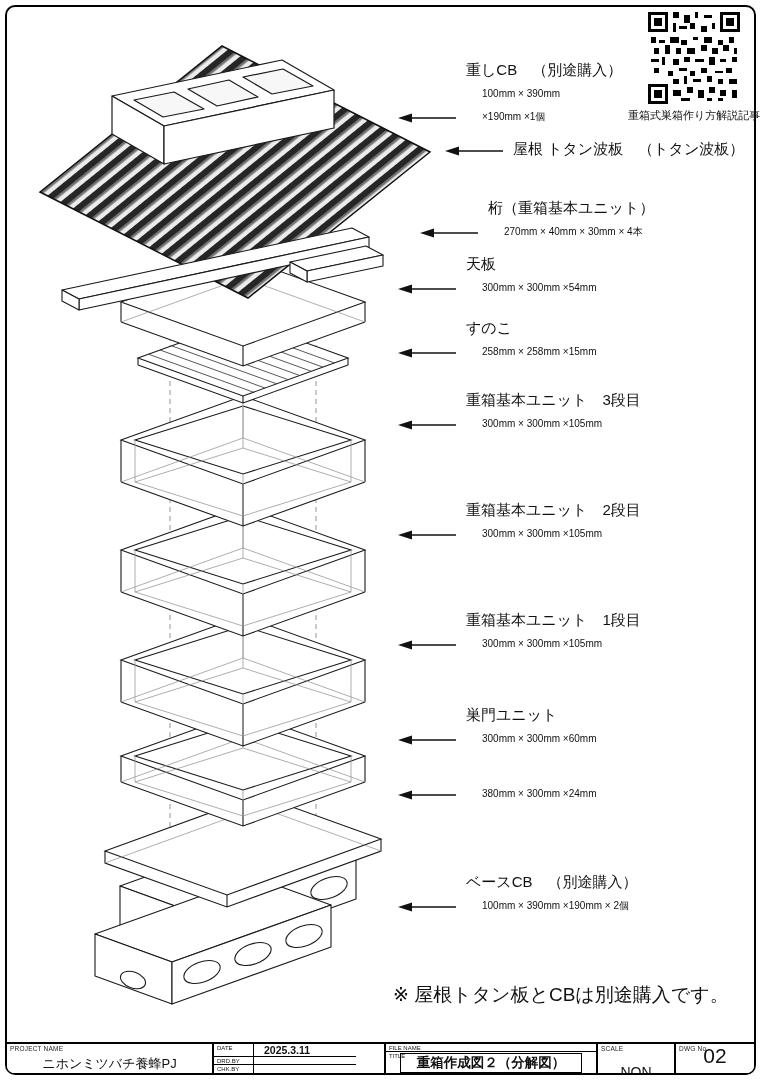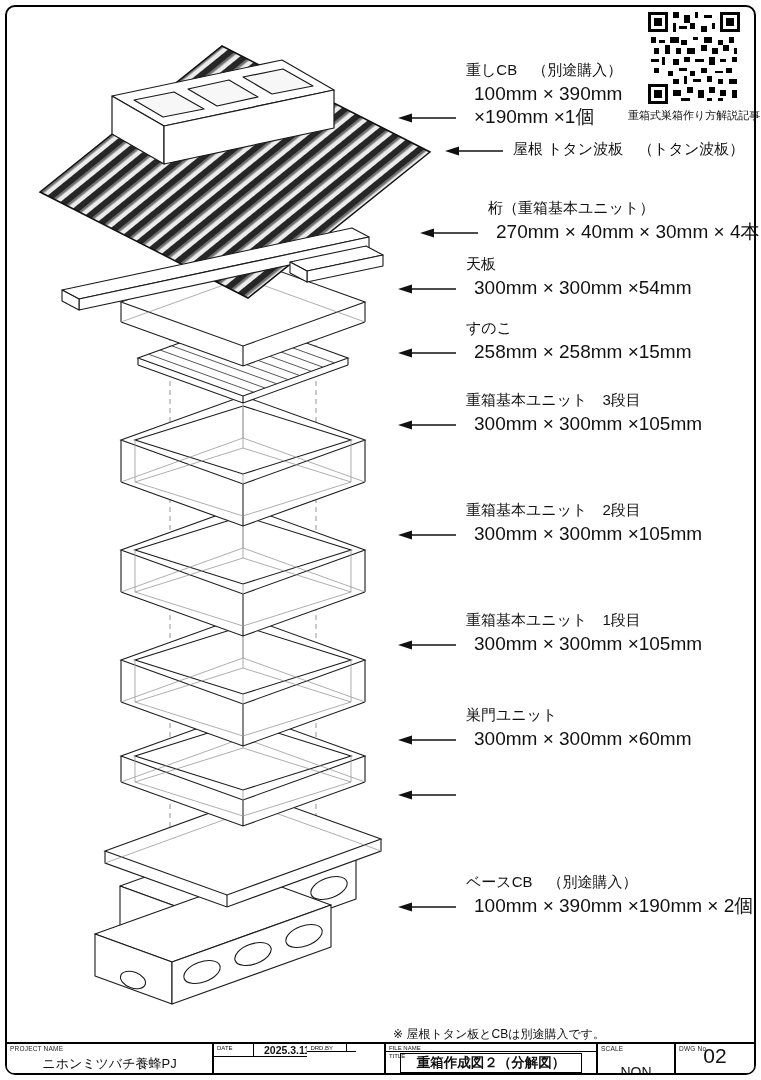--- a/index.html
+++ b/index.html
@@ -8,37 +8,37 @@
     font-family:"Liberation Sans","DejaVu Sans",sans-serif; color:#111;
     overflow:hidden; margin:0 auto;
   }
   .frame { position:absolute; inset:5px; border:2px solid #000; border-radius:10px; }
   .drawing-svg { position:absolute; left:0; top:0; }
 
   
   .part-label { position:absolute; display:flex; align-items:flex-end; }
   .pl-arrow { flex:none; margin-top:7px; margin-right:10px; }
   .pl-title { font-size:15px; line-height:24px; white-space:nowrap; }
-  .pl-dim   { font-size:19px; line-height:23px; margin-left:8px; white-space:nowrap; }
-
-  .note { position:absolute; left:393px; top:982px; font-size:12px; white-space:nowrap;margin-top:44px; }
+  .pl-dim   { font-size:10px; line-height:23px; margin-left:16px; white-space:nowrap; }
+
+  .note { position:absolute; left:393px; top:982px; font-size:19px; white-space:nowrap; }
 
   .qr { position:absolute; left:648px; top:12px; }
   .qr-caption { position:absolute; left:628px; top:108px; width:130px; font-size:11px; white-space:nowrap; }
 
   
   .titleblock {
     position:absolute; left:7px; right:7px; bottom:7px; height:29px;
     border-top:2px solid #000; display:flex; background:#fff;
     border-radius:0 0 7px 7px; overflow:hidden;
   }
   .tb-label { position:absolute; top:1px; left:3px; font-size:6.5px; color:#222; letter-spacing:.2px; }
   .tb-c1 { width:205px; position:relative; }
   .tb-c1-val { text-align:center; margin-top:11px; font-size:13px; }
-  .tb-c2 { width:142px; border-left:2px solid #000; display:flex; flex-direction:row; }
+  .tb-c2 { width:142px; border-left:2px solid #000; display:flex; flex-direction:column; }
   .tb-row { display:flex; border-bottom:1px solid #000; position:relative; overflow:hidden; }
   .tb-row:last-child { border-bottom:none; }
   .tb-row-1 { height:12px; } .tb-row-2 { height:7px; } .tb-row-3 { flex:1; }
   .tb-row-label { width:36px; font-size:6px; padding:1px 0 0 3px; border-right:1px solid #000; flex:none; }
   .tb-row-val { font-size:10.5px; font-weight:bold; padding-left:10px; align-self:center; }
   .tb-c3 { flex:1; border-left:2px solid #000; display:flex; flex-direction:column;margin-left:28px; }
   .tb-file { height:8px; border-bottom:1px solid #000; font-size:6px; padding:1px 0 0 3px; }
   .tb-title-row { flex:1; display:flex; position:relative; }
   .tb-title-label { position:absolute; top:1px; left:3px; font-size:6px; }
   .tb-title-box { margin:1px auto; border:1.5px solid #000; padding:0 16px; font-size:13.5px; font-weight:bold; display:flex; align-items:center; }
@@ -391,20 +391,21 @@
   </div>
 
   <div class="part-label" style="left:398px; top:780px">
     <span class="pl-arrow">
       <svg width="58" height="12">
           <line x1="58" y1="6" x2="12" y2="6" stroke="#111" stroke-width="1.5"></line>
           <polygon points="0,6 14,1.5 14,10.5" fill="#111"></polygon>
         </svg>
     </span>
     <div class="pl-text">
+      <div class="pl-dim">380mm × 300mm ×24mm</div>
     </div>
   </div>
 
   <div class="part-label" style="left:398px; top:870px">
     <span class="pl-arrow">
       <svg width="58" height="12">
           <line x1="58" y1="6" x2="12" y2="6" stroke="#111" stroke-width="1.5"></line>
           <polygon points="0,6 14,1.5 14,10.5" fill="#111"></polygon>
         </svg>
     </span>

